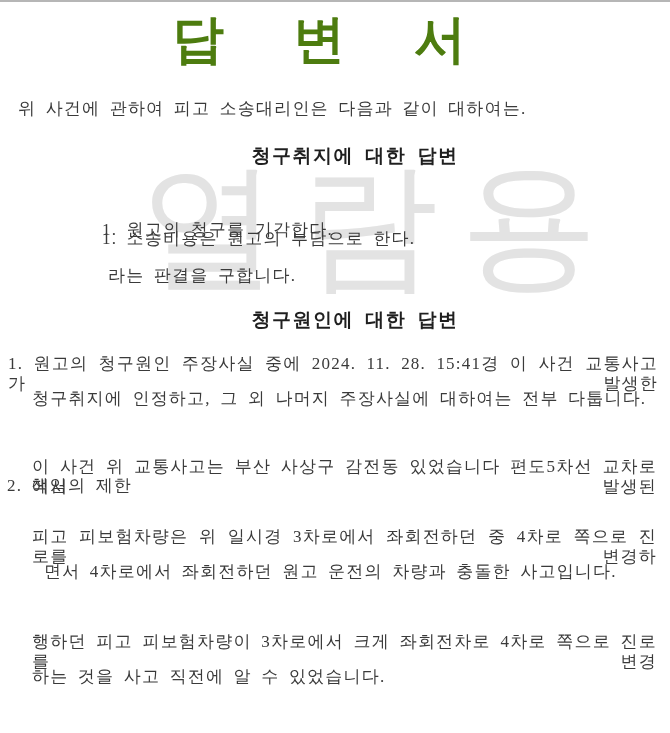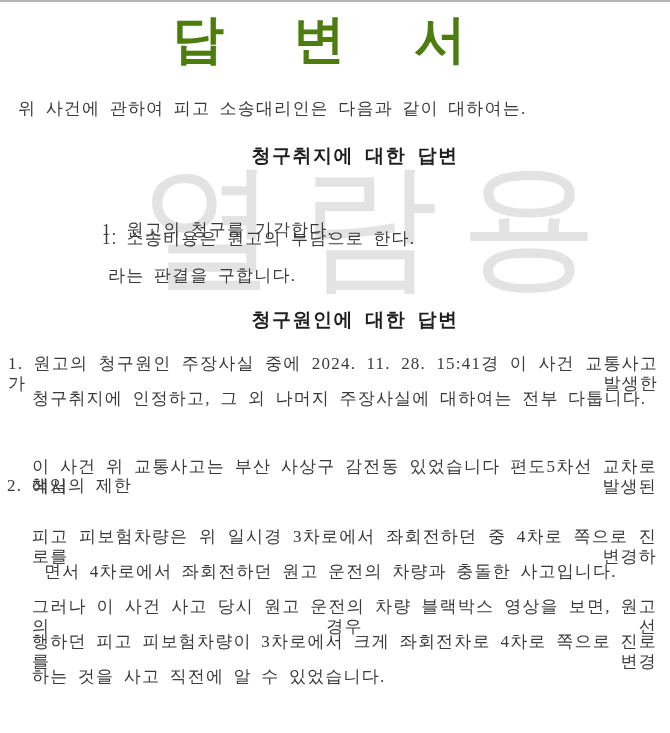--- a/index.html
+++ b/index.html
@@ -76,17 +76,16 @@
 
   <div class="line just" style="left:8px; top:354px; width:650px;">1. 원고의 청구원인 주장사실 중에 2024. 11. 28. 15:41경 이 사건 교통사고가 발생한</div>
   <div class="line" style="left:32px; top:389px;">청구취지에 인정하고, 그 외 나머지 주장사실에 대하여는 전부 다툽니다.</div>
 
   <div class="line" style="left:7px; top:441px;margin-top:35px;">2. 책임의 제한</div>
 
   <div class="line just" style="left:32px; top:457px; width:625px;">이 사건 위 교통사고는 부산 사상구 감전동 있었습니다 편도5차선 교차로에서 발생된</div>
   <div class="line just" style="left:32px; top:527px; width:625px;">피고 피보험차량은 위 일시경 3차로에서 좌회전하던 중 4차로 쪽으로 진로를 변경하</div>
   <div class="line" style="left:32px; top:562px;margin-left:12px;">면서 4차로에서 좌회전하던 원고 운전의 차량과 충돌한 사고입니다.</div>
 
-  <div class="line just" style="left:32px; top:597px; width:625px;">그러나 이 사건 사고 당시 원고 운전의 차량 블랙박스 영상을 보면, 원고의 경우 선</div>
   <div class="line just" style="left:32px; top:632px; width:625px;">행하던 피고 피보험차량이 3차로에서 크게 좌회전차로 4차로 쪽으로 진로를 변경</div>
   <div class="line" style="left:32px; top:667px;">하는 것을 사고 직전에 알 수 있었습니다.</div>
 
 </div>
 
 </body></html>

